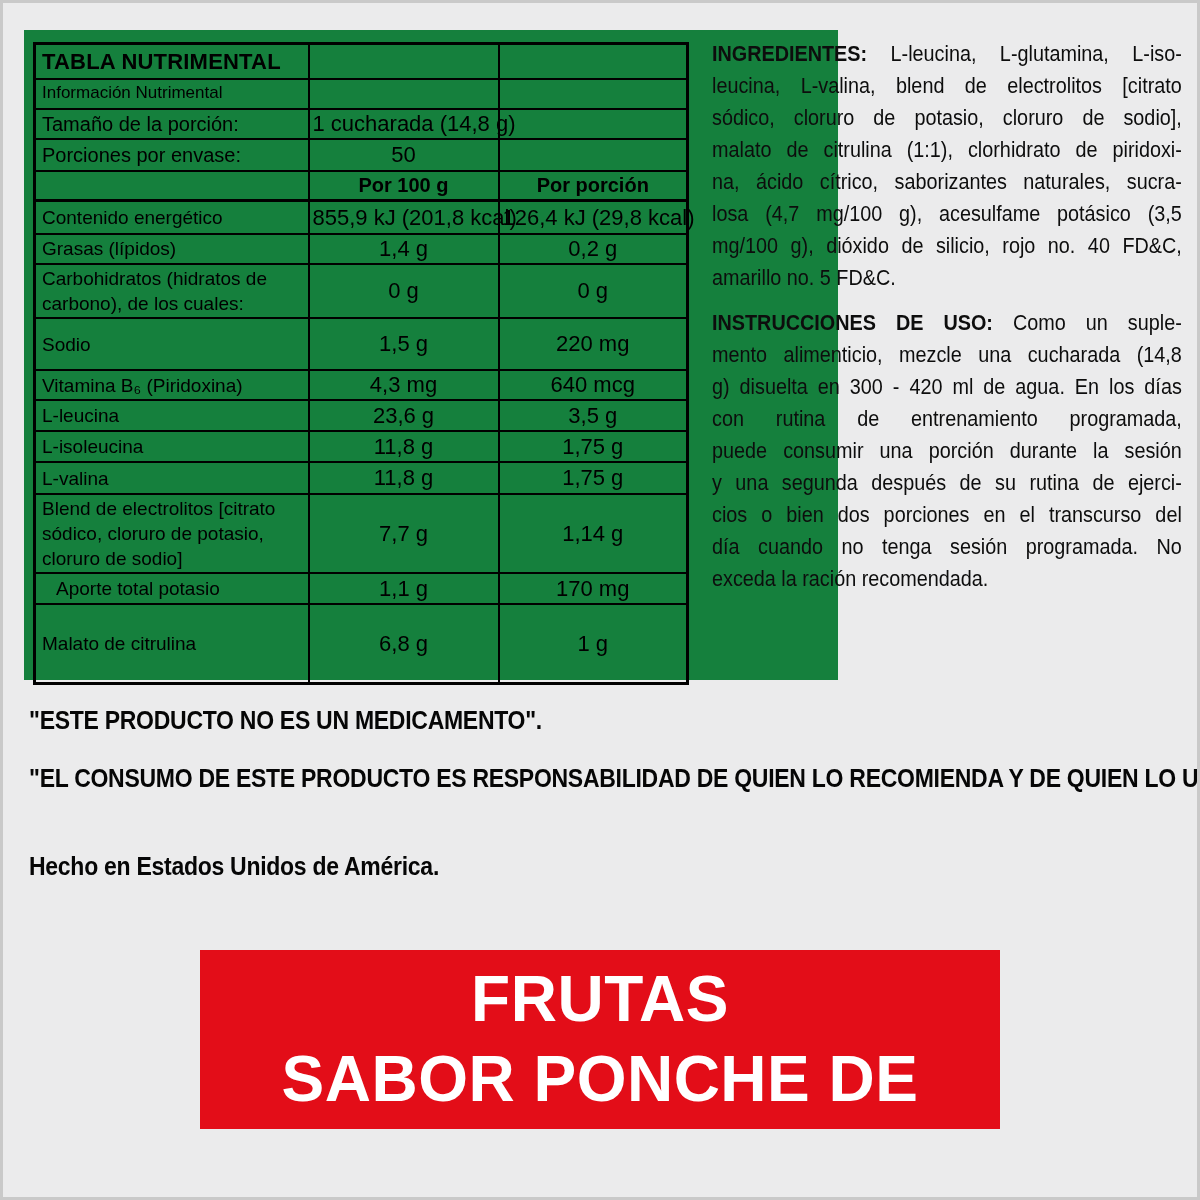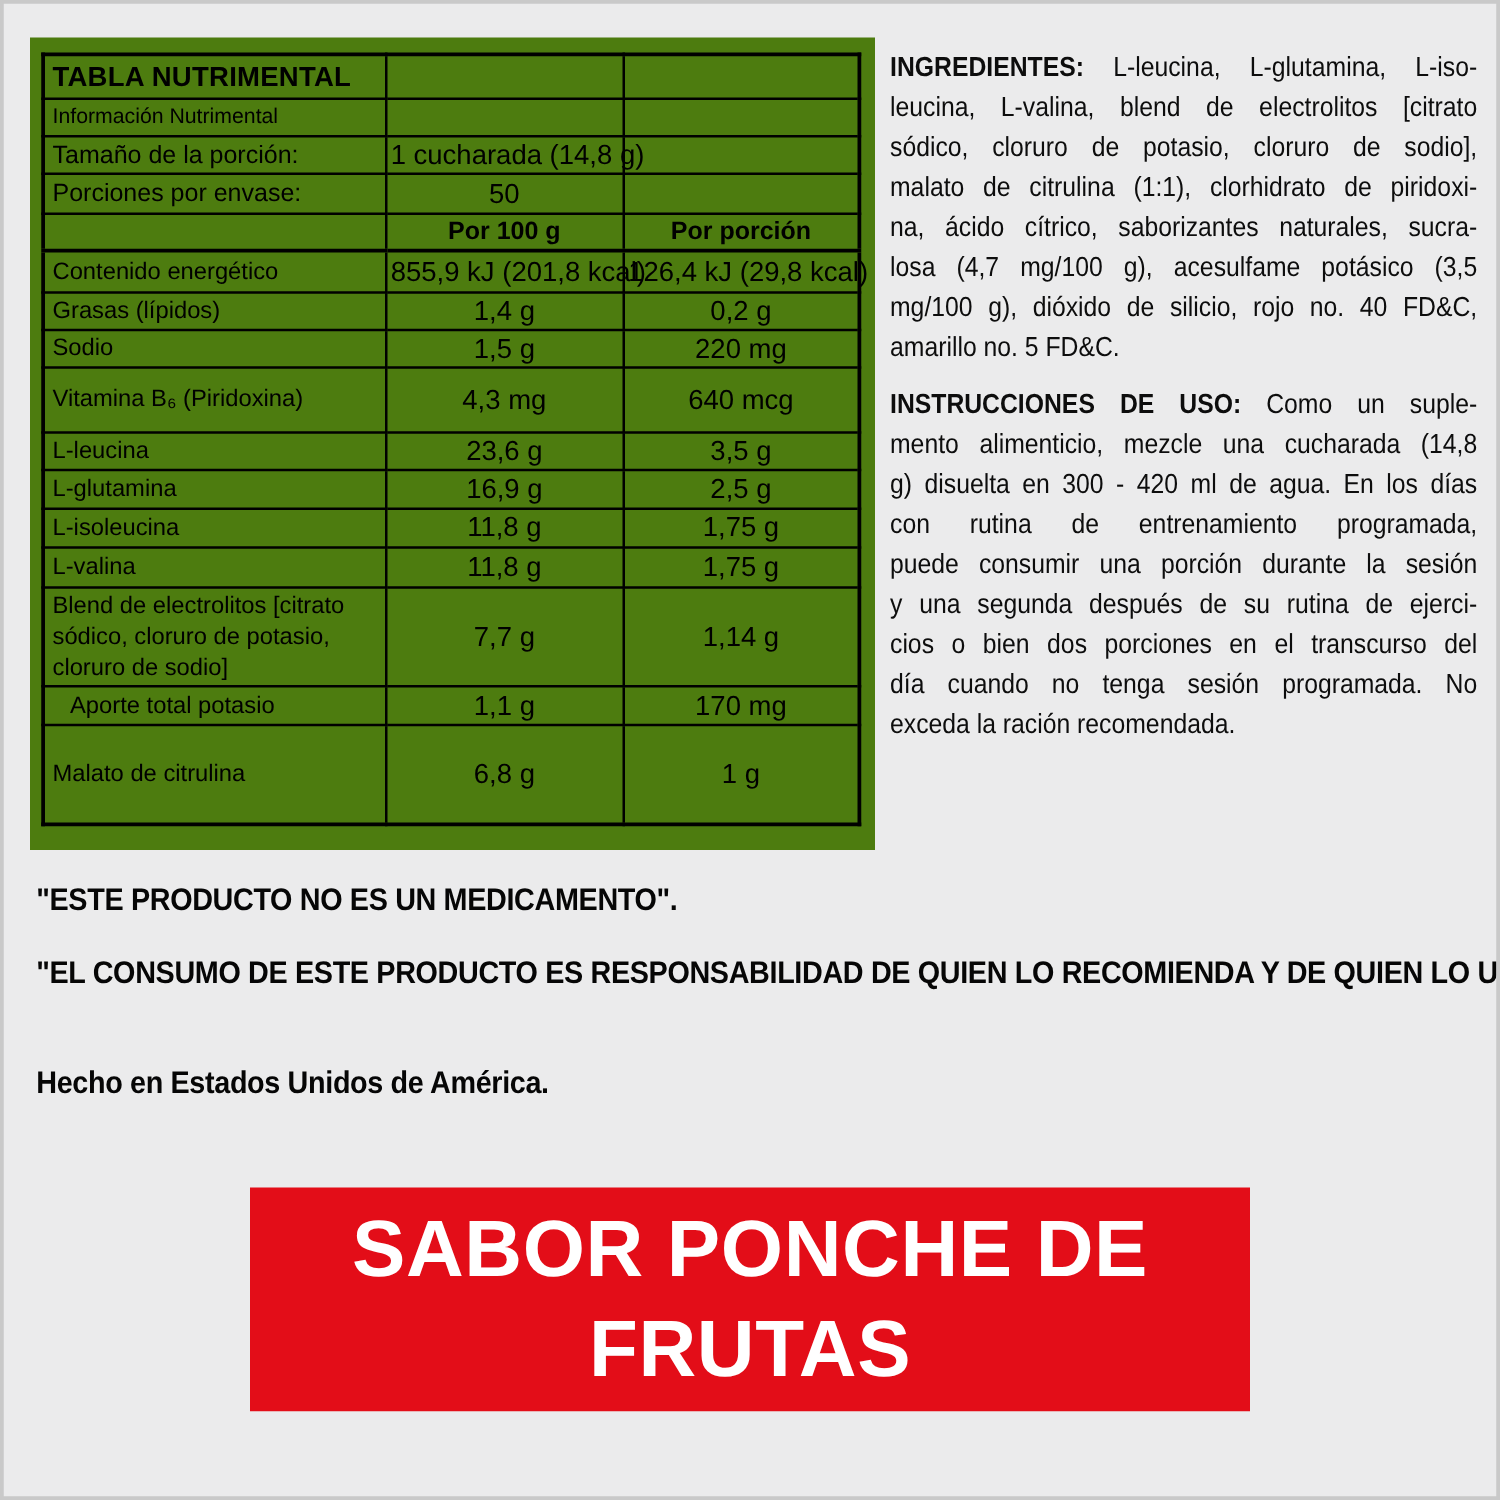--- a/index.html
+++ b/index.html
@@ -5,21 +5,21 @@
   html,body{margin:0;padding:0;}
   body{
     width:1200px;height:1200px;position:relative;overflow:hidden;
     background:#ebebec;
     font-family:"Liberation Sans","DejaVu Sans",sans-serif;
     color:#000;
   }
   .frame{position:absolute;inset:0;border:3px solid #c9c9c9;pointer-events:none;z-index:10;}
 
   
-  .card{position:absolute;left:24px;top:30px;width:676px;height:650px;background:#4d7c0f;}
+  .card{position:absolute;left:24px;top:30px;width:814px;height:650px;background:#15803d;}
   table.ntable{
     position:absolute;left:9px;top:12px;width:653px;
     border-collapse:collapse;table-layout:fixed;
     border:3px solid #000;
   }
   .ntable td{border:2px solid #000;vertical-align:middle;padding:1px 3px;}
   .ntable .c-label{text-align:left;padding-left:6px;padding-right:4px;font-size:19px;line-height:1.32;}
   .ntable .c-label.indent{padding-left:20px;}
   .ntable .c-val{text-align:center;font-size:22px;white-space:nowrap;}
   .ntable tr.row-title .c-label{font-size:22px;font-weight:bold;letter-spacing:.2px;}
@@ -110,38 +110,38 @@
           <td class="c-label">Contenido energético</td>
           <td class="c-val">855,9 kJ (201,8 kcal)</td>
           <td class="c-val">126,4 kJ (29,8 kcal)</td>
         </tr>
         <tr class="row-data">
           <td class="c-label">Grasas (lípidos)</td>
           <td class="c-val">1,4 g</td>
           <td class="c-val">0,2 g</td>
         </tr>
         <tr class="row-data">
+          <td class="c-label">Carbohidratos (hidratos de carbono), de los cuales:</td>
+          <td class="c-val">0 g</td>
+          <td class="c-val">0 g</td>
+        </tr>
+        <tr class="row-data">
           <td class="c-label">Sodio</td>
           <td class="c-val">1,5 g</td>
           <td class="c-val">220 mg</td>
         </tr>
         <tr class="row-data">
           <td class="c-label">Vitamina B₆ (Piridoxina)</td>
           <td class="c-val">4,3 mg</td>
           <td class="c-val">640 mcg</td>
         </tr>
         <tr class="row-data">
           <td class="c-label">L-leucina</td>
           <td class="c-val">23,6 g</td>
           <td class="c-val">3,5 g</td>
-        </tr>
-        <tr class="row-data">
-          <td class="c-label">L-glutamina</td>
-          <td class="c-val">16,9 g</td>
-          <td class="c-val">2,5 g</td>
         </tr>
         <tr class="row-data">
           <td class="c-label">L-isoleucina</td>
           <td class="c-val">11,8 g</td>
           <td class="c-val">1,75 g</td>
         </tr>
         <tr class="row-data">
           <td class="c-label">L-valina</td>
           <td class="c-val">11,8 g</td>
           <td class="c-val">1,75 g</td>
@@ -188,16 +188,16 @@
       <div class="jline last">exceda la ración recomendada.</div>
     </div>
 </div>
 
 <div class="disclaimer d1">"ESTE PRODUCTO NO ES UN MEDICAMENTO".</div>
 <div class="disclaimer d2">"EL CONSUMO DE ESTE PRODUCTO ES RESPONSABILIDAD DE QUIEN LO RECOMIENDA Y DE QUIEN LO USA".</div>
 <div class="disclaimer d3">Hecho en Estados Unidos de América.</div>
 
 <div class="banner" style="background: rgb(227, 13, 24); color: rgb(255, 255, 255);">
   <div class="bwrap">
+    <div class="bline">FRUTAS</div>
     <div class="bline">SABOR PONCHE DE</div>
-    <div class="bline">FRUTAS</div>
   </div>
 </div>
 
 </body></html>

